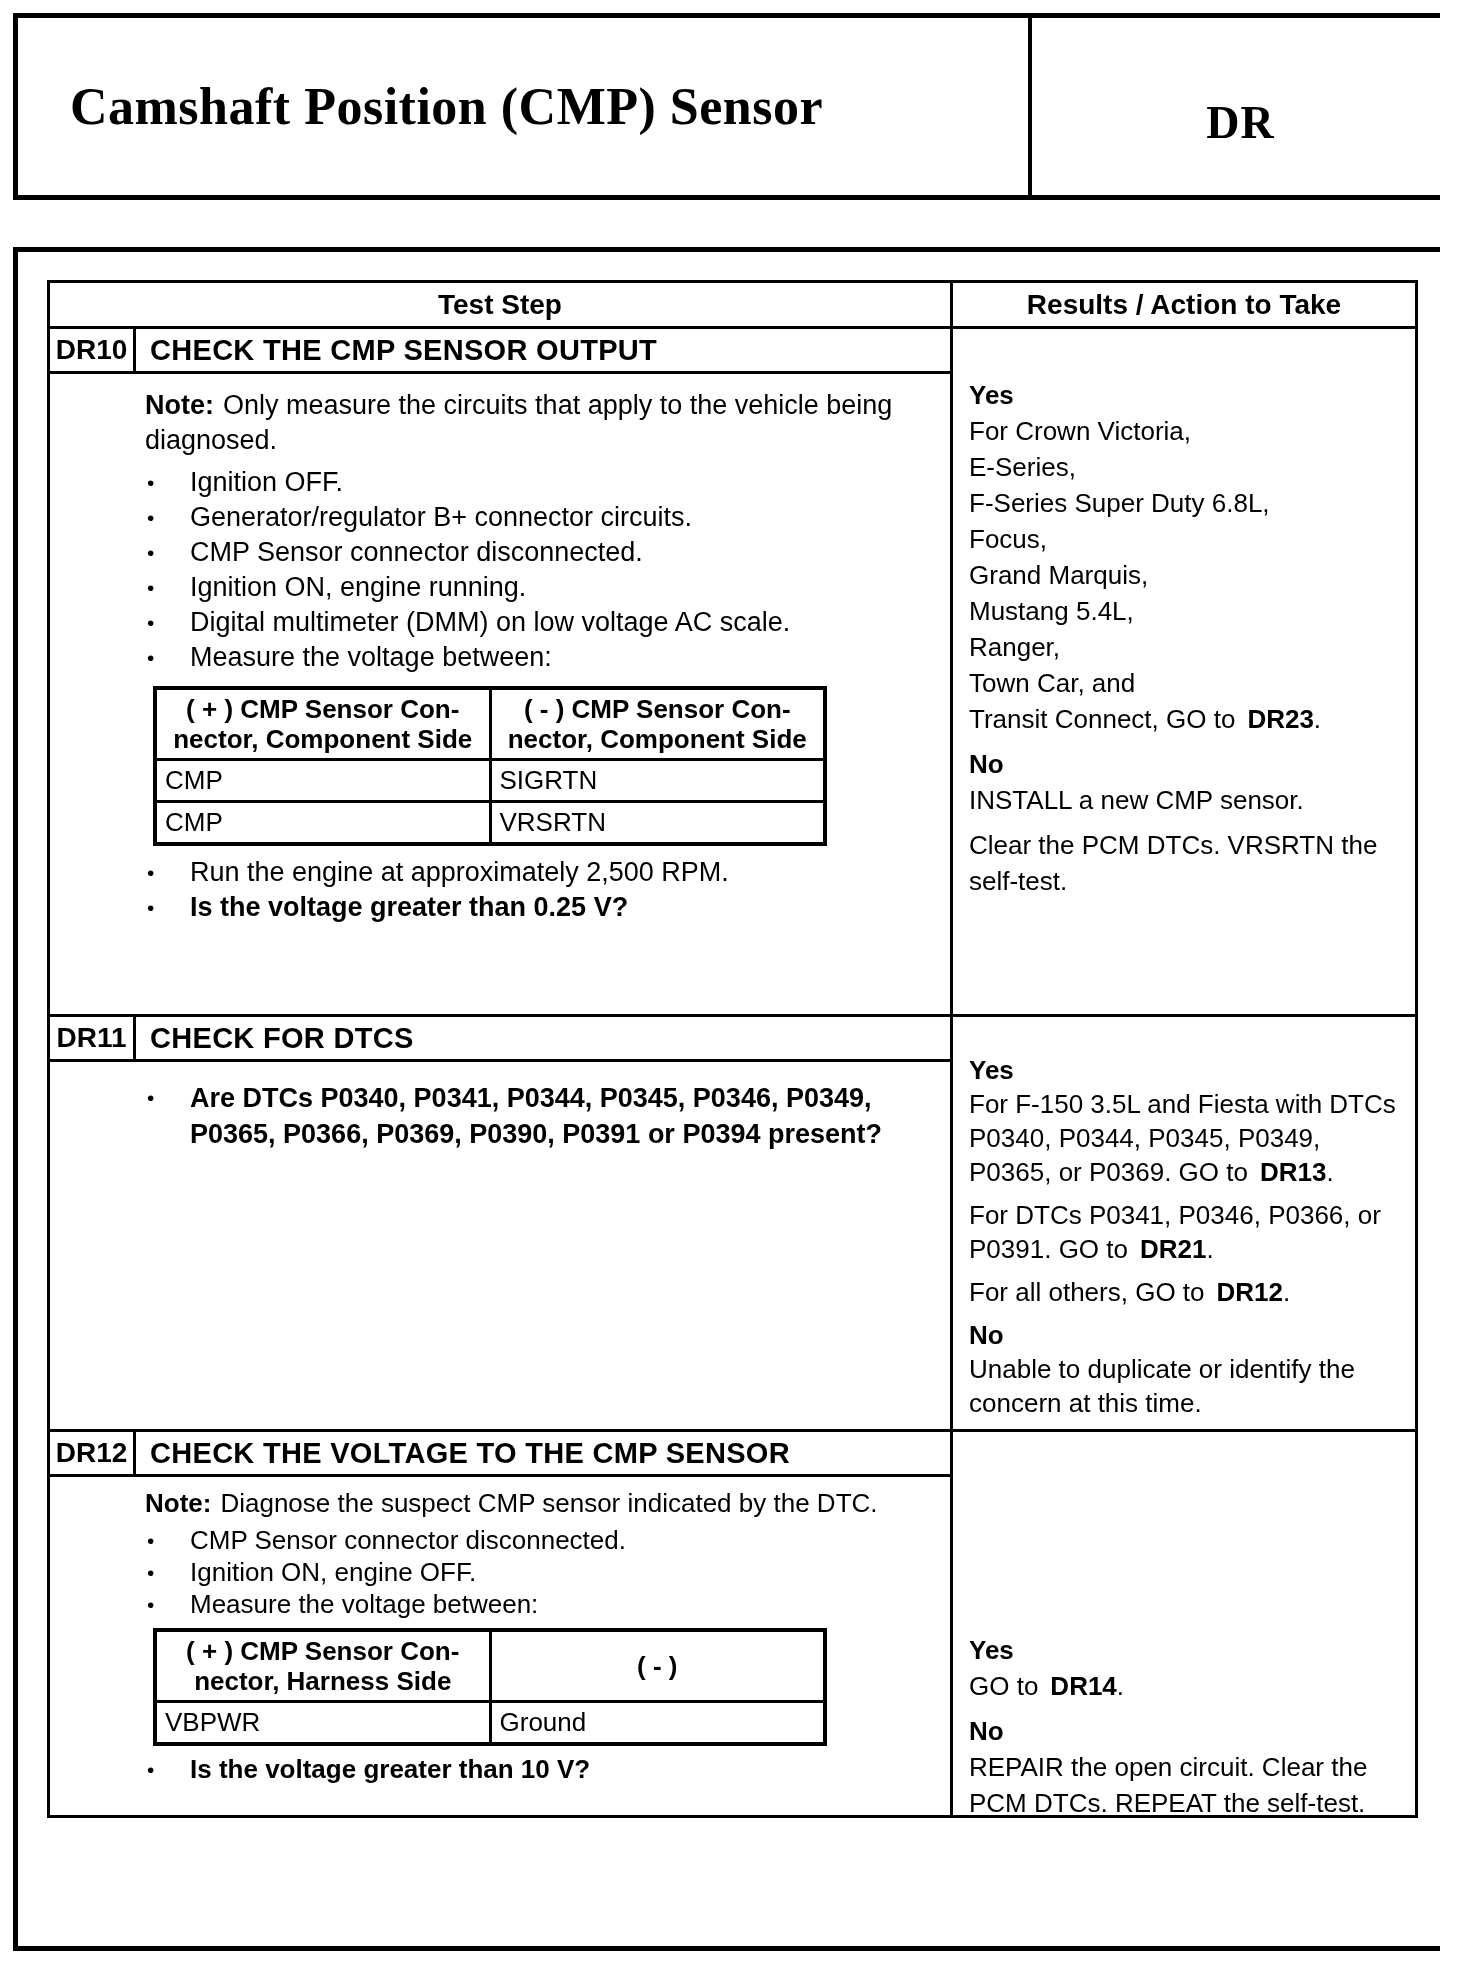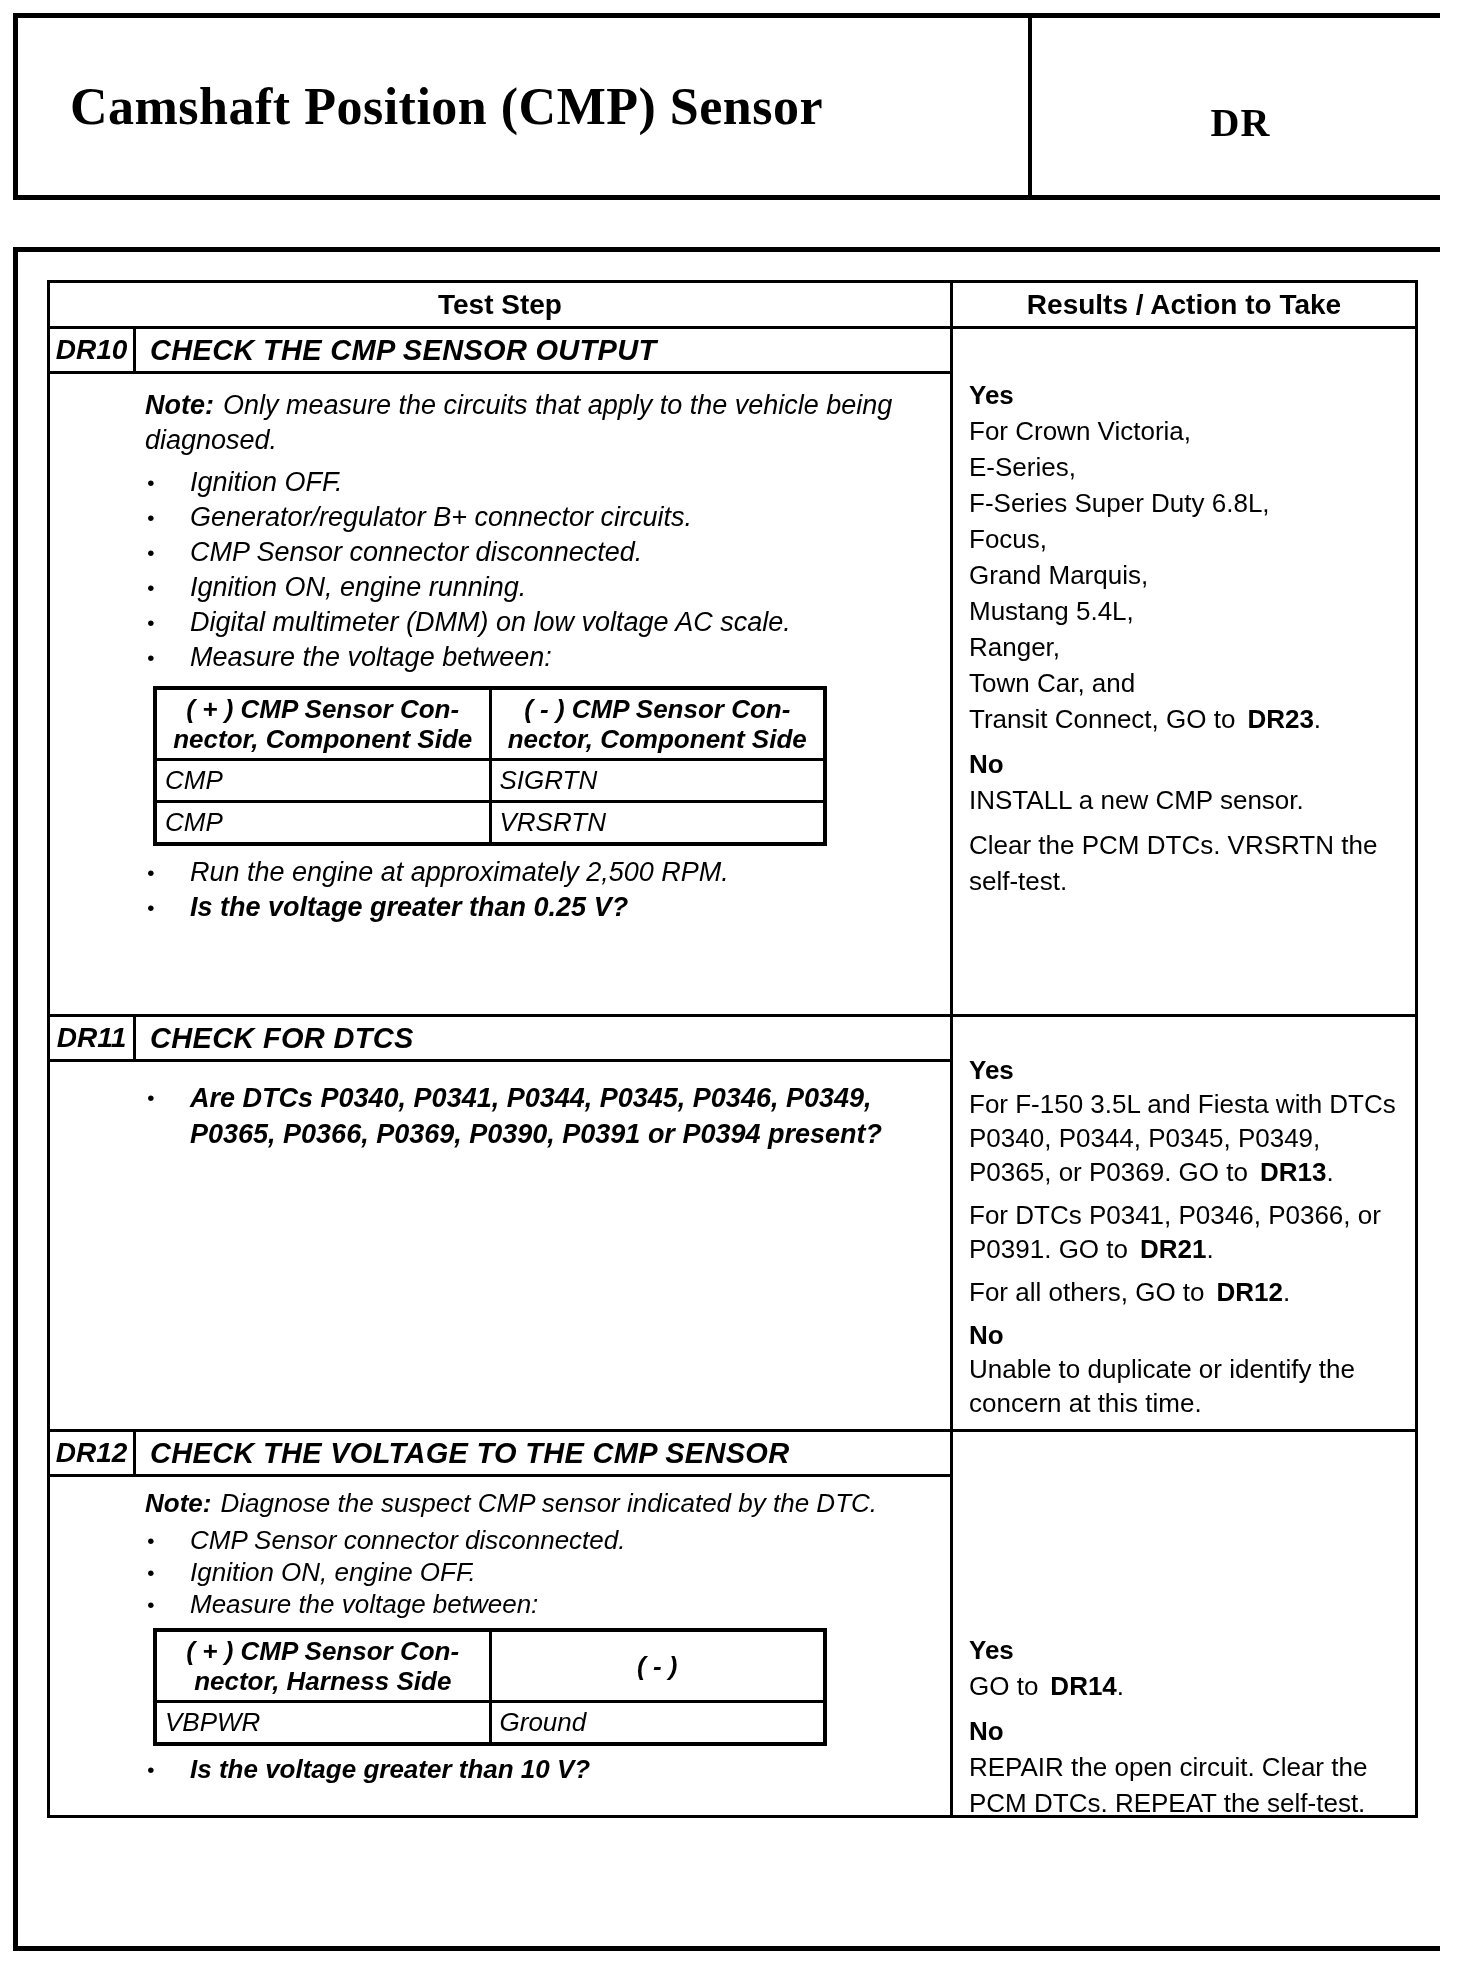--- a/index.html
+++ b/index.html
@@ -28,21 +28,21 @@
   }
   .header-title {
     font-family:"Liberation Serif", serif;
     font-weight:bold; font-size:52px; letter-spacing:0.5px;
   }
   .header-code-cell {
     flex:1; display:flex; align-items:center; justify-content:center;
   }
   .header-code {
     font-family:"Liberation Serif", serif;
-    font-weight:bold; font-size:40px; letter-spacing:1px;margin-top:32px;
+    font-weight:bold; font-size:46px; letter-spacing:1px;margin-top:32px;
   }
 
   
   .main-box {
     position:absolute; left:13px; top:247px;
     width:1441px; height:1704px;
     border:5px solid #000;
   }
 
   
@@ -61,21 +61,20 @@
   .step-row { display:flex; border-top:3px solid #000; }
   .row-dr10 { height:688px; }
   .row-dr11 { height:415px; }
   .row-dr12 { height:386px; }
 
   .cell-left {
     flex:0 0 903px;
     border-right:3px solid #000;
     display:flex; flex-direction:column;
     overflow:hidden;
-    font-style:italic;
   }
   .cell-right {
     flex:1;
     font-size:26px; line-height:36px;
     padding:48px 12px 0 16px;
     overflow:hidden;
   }
   .row-dr11 .cell-right { padding-top:36px; line-height:34px; }
   .row-dr12 .cell-right { padding-top:200px; line-height:36px; }
 

